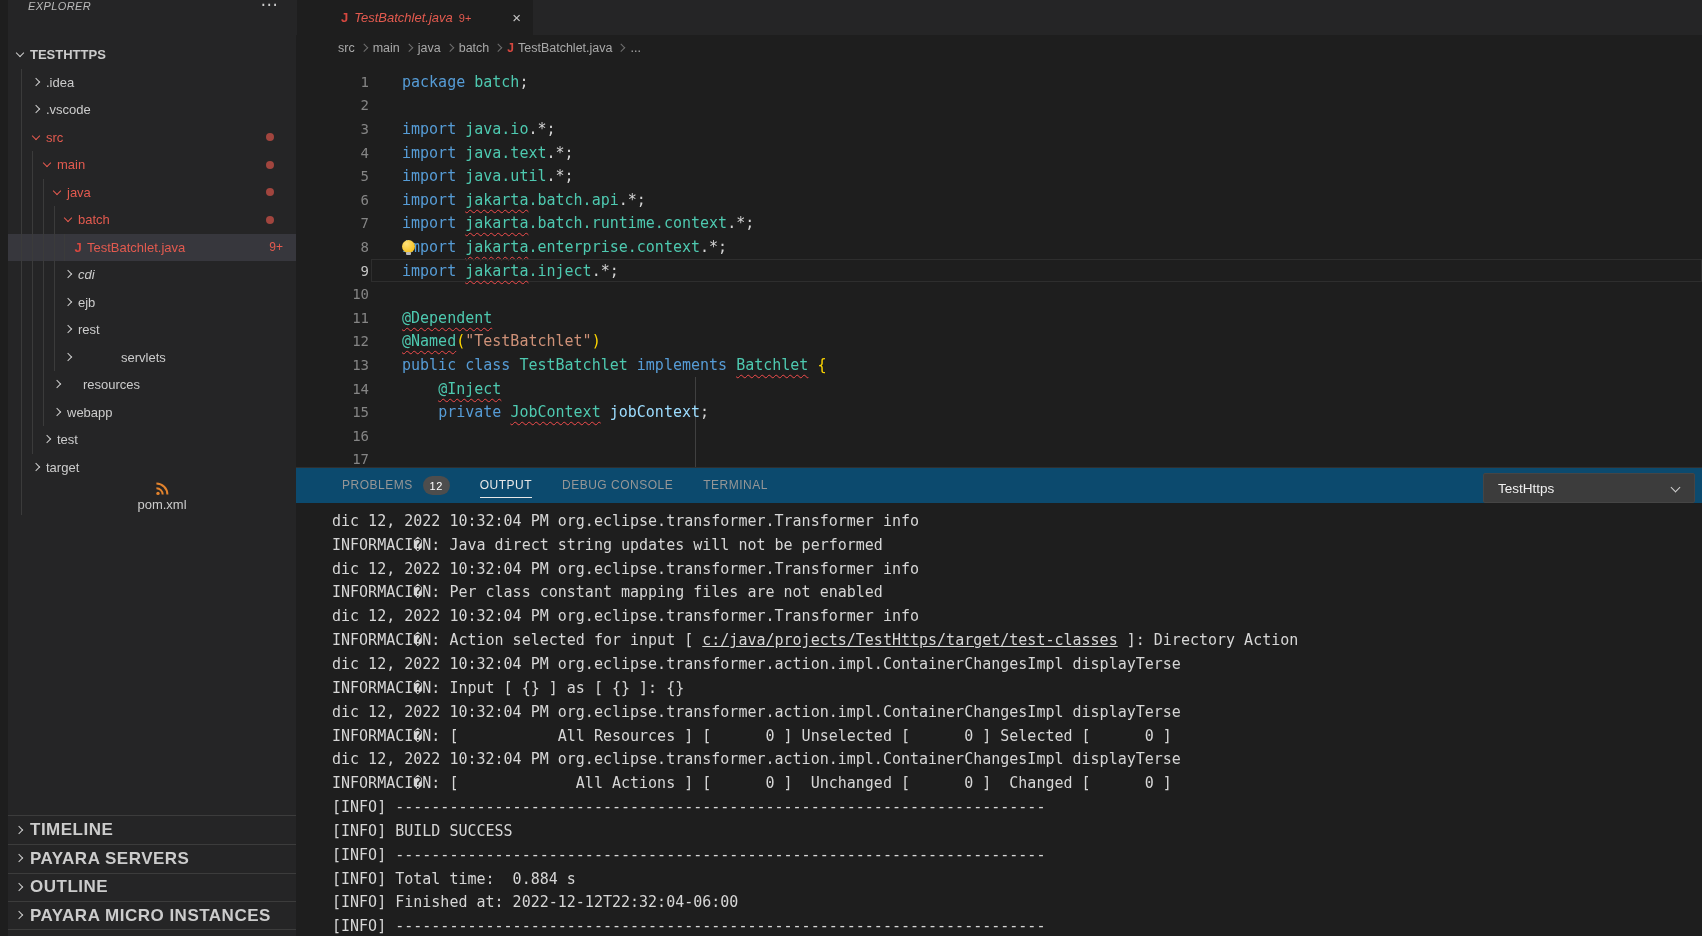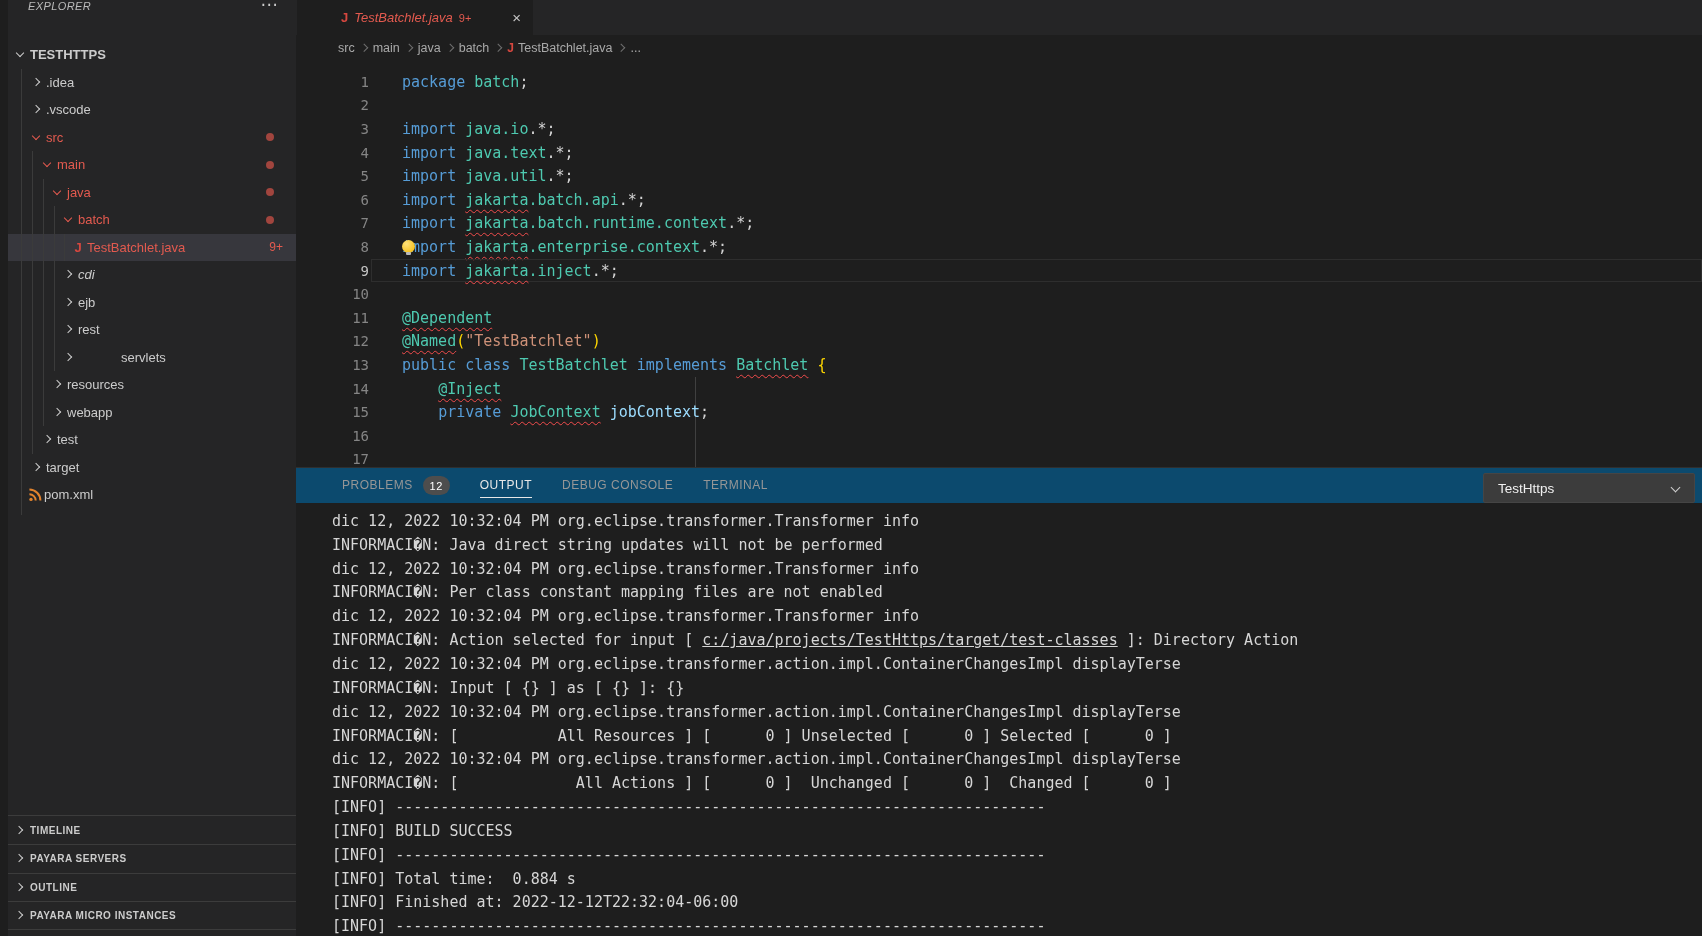--- a/index.html
+++ b/index.html
@@ -30,21 +30,21 @@
   .jglyph { color:#d6473f; font-weight:bold; font-size:13px; }
   .dot { width:8px; height:8px; border-radius:50%; background:#a1453e; margin-left:auto; margin-right:22px; flex:none; }
   .tbadge { margin-left:auto; margin-right:13px; color:#e35a4f; font-size:12px; }
 
   .guide { position:absolute; width:1px; background:#3b3b3b; }
 
   #side-secs { position:absolute; left:0; right:0; bottom:6px; }
   .side-sec { height:28.7px; display:flex; align-items:center; padding-left:4px;
               border-top:1px solid #3c3c3c; cursor:pointer; }
   .side-sec:last-child { border-bottom:1px solid #3c3c3c; }
-  .sec-label { font-weight:bold; font-size:10px; letter-spacing:.5px; color:#cccccc; margin-left:2px; }
+  .sec-label { font-weight:bold; font-size:17px; letter-spacing:.5px; color:#cccccc; margin-left:2px; }
 
   
   #tabbar { position:absolute; left:296px; right:0; top:0; height:35px; background:#252526; }
   #tab { position:absolute; left:1px; top:0; width:236px; height:35px; background:#1e1e1e;
          display:flex; align-items:center; padding:0 12px 0 44px; cursor:pointer; }
   #tab .jglyph { margin-right:6px; }
   #tab-label { font-style:italic; color:#e35a4f; font-size:13px; }
   #tab-badge { color:#e35a4f; font-size:11px; margin-left:6px; }
   #tab-close { margin-left:auto; color:#c5c5c5; font-size:15px; cursor:pointer; }
 
@@ -158,37 +158,37 @@
           <span class="tlabel">ejb</span>
         </div>
         <div class="tree-row" style="padding-left: 53px;">
           <span class="chev "></span>
           <span class="tlabel">rest</span>
         </div>
         <div class="tree-row" style="padding-left: 53px; gap: 43px;">
           <span class="chev "></span>
           <span class="tlabel">servlets</span>
         </div>
-        <div class="tree-row" style="padding-left: 42px;">
+        <div class="tree-row" style="padding-left: 42px; gap: 16px;">
           <span class="chev "></span>
           <span class="tlabel">resources</span>
         </div>
         <div class="tree-row" style="padding-left: 42px; text-align: center;">
           <span class="chev "></span>
           <span class="tlabel">webapp</span>
         </div>
         <div class="tree-row" style="padding-left: 32px;">
           <span class="chev "></span>
           <span class="tlabel">test</span>
         </div>
         <div class="tree-row" style="padding-left: 21px;">
           <span class="chev "></span>
           <span class="tlabel">target</span>
         </div>
-        <div class="tree-row" style="padding-left: 19px;">
+        <div class="tree-row" style="padding-left: 19px; flex-direction: column;">
           <span class="ficon">
             <svg width="14" height="14" viewBox="0 0 14 14">
               <circle cx="3" cy="11.4" r="1.7" fill="#e2832d"></circle>
               <path d="M1.4 6.3 a6.2,6.2 0 0 1 6.3,6.3" stroke="#e2832d" stroke-width="2" fill="none"></path>
               <path d="M1.4 1.6 a11,11 0 0 1 11,11" stroke="#e2832d" stroke-width="2" fill="none"></path>
             </svg>
           </span>
           <span class="tlabel">pom.xml</span>
         </div>
         <div class="guide" style="left: 13px; top: 27.5px; height: 446px;"></div>

